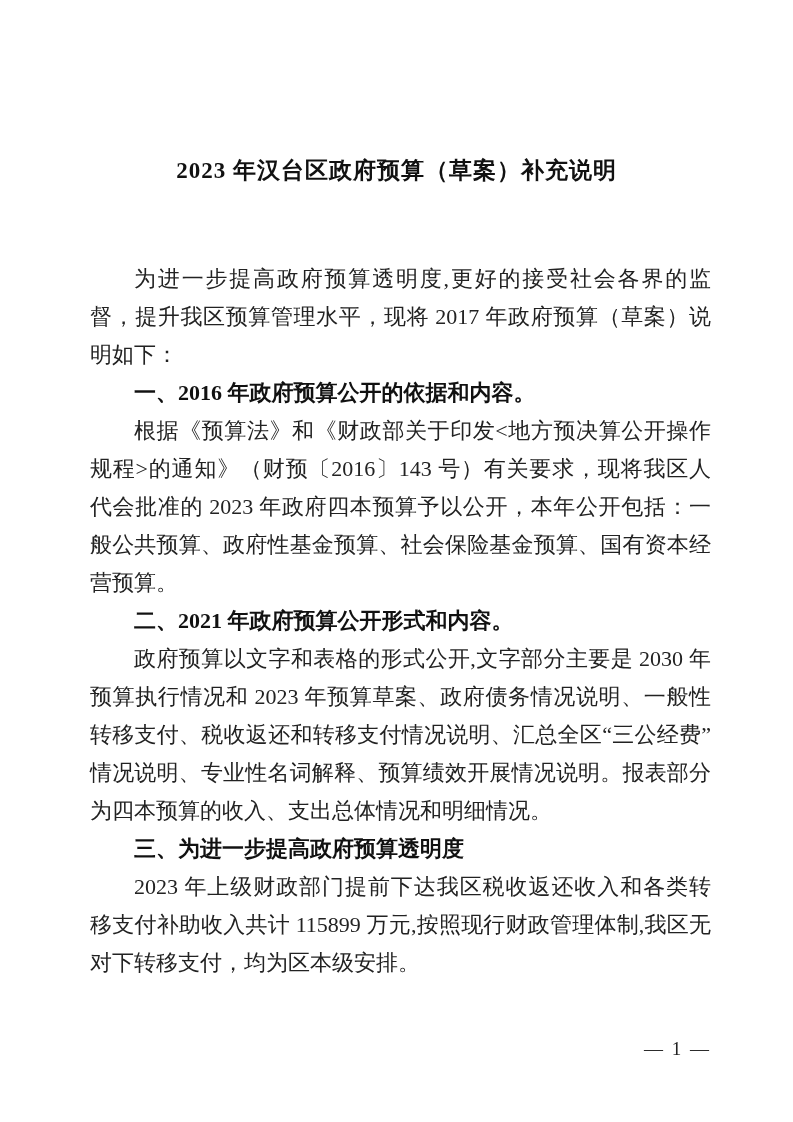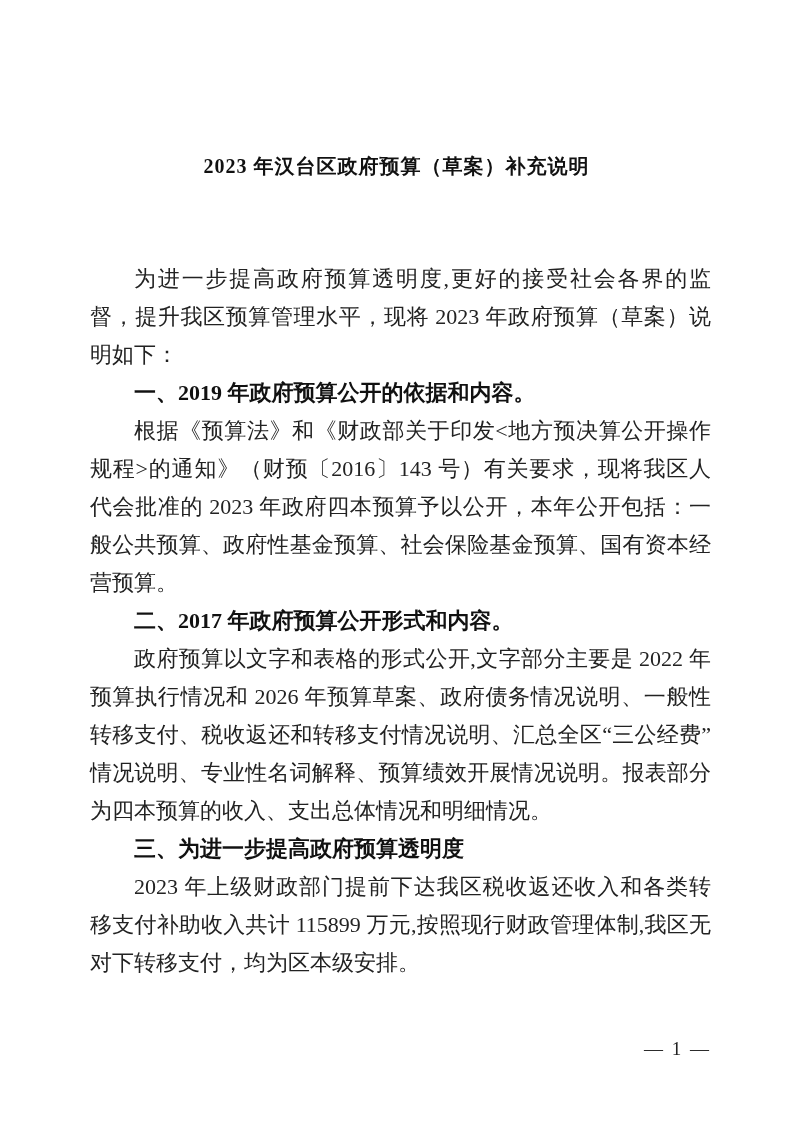--- a/index.html
+++ b/index.html
@@ -14,21 +14,21 @@
     overflow: hidden;
     font-family: "Liberation Serif", serif;
     color: #1c1c1c;
   }
   .doc-title {
     position: absolute;
     top: 140px;
     left: 0;
     width: 793px;
     text-align: center;
-    font-size: 20px;
+    font-size: 23px;
     font-weight: bold;
     letter-spacing: 1px;
     color: #111111;
     white-space: nowrap;
   }
   .content {
     position: absolute;
     top: 260px;
     left: 90px;
     width: 621px;
@@ -58,24 +58,24 @@
   }
 </style>
 </head>
 <body>
 
 <div class="page">
 
   <h1 class="doc-title">2023 年汉台区政府预算（草案）补充说明</h1>
 
   <div class="content">
-    <p class="body">为进一步提高政府预算透明度,更好的接受社会各界的监督，提升我区预算管理水平，现将 2023 年政府预算（草案）说明如下：</p>
-    <p class="heading">一、2019 年政府预算公开的依据和内容。</p>
+    <p class="body">为进一步提高政府预算透明度,更好的接受社会各界的监督，提升我区预算管理水平，现将 2017 年政府预算（草案）说明如下：</p>
+    <p class="heading">一、2016 年政府预算公开的依据和内容。</p>
     <p class="body">根据《预算法》和《财政部关于印发&lt;地方预决算公开操作规程&gt;的通知》（财预〔2016〕143 号）有关要求，现将我区人代会批准的 2023 年政府四本预算予以公开，本年公开包括：一般公共预算、政府性基金预算、社会保险基金预算、国有资本经营预算。</p>
-    <p class="heading">二、2017 年政府预算公开形式和内容。</p>
-    <p class="body">政府预算以文字和表格的形式公开,文字部分主要是 2022 年预算执行情况和 2026 年预算草案、政府债务情况说明、一般性转移支付、税收返还和转移支付情况说明、汇总全区“三公经费”情况说明、专业性名词解释、预算绩效开展情况说明。报表部分为四本预算的收入、支出总体情况和明细情况。</p>
+    <p class="heading">二、2021 年政府预算公开形式和内容。</p>
+    <p class="body">政府预算以文字和表格的形式公开,文字部分主要是 2030 年预算执行情况和 2023 年预算草案、政府债务情况说明、一般性转移支付、税收返还和转移支付情况说明、汇总全区“三公经费”情况说明、专业性名词解释、预算绩效开展情况说明。报表部分为四本预算的收入、支出总体情况和明细情况。</p>
     <p class="heading">三、为进一步提高政府预算透明度</p>
     <p class="body">2023 年上级财政部门提前下达我区税收返还收入和各类转移支付补助收入共计 115899 万元,按照现行财政管理体制,我区无对下转移支付，均为区本级安排。</p>
   </div>
 
   <div class="page-number">— 1 —</div>
 
 </div>
 
 </body></html>

